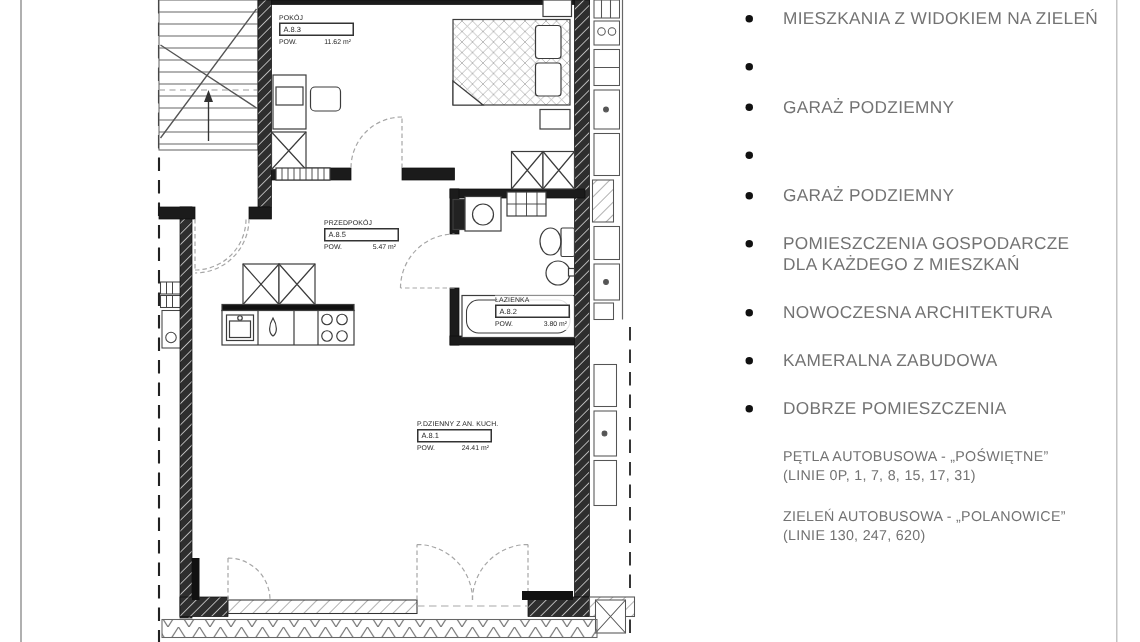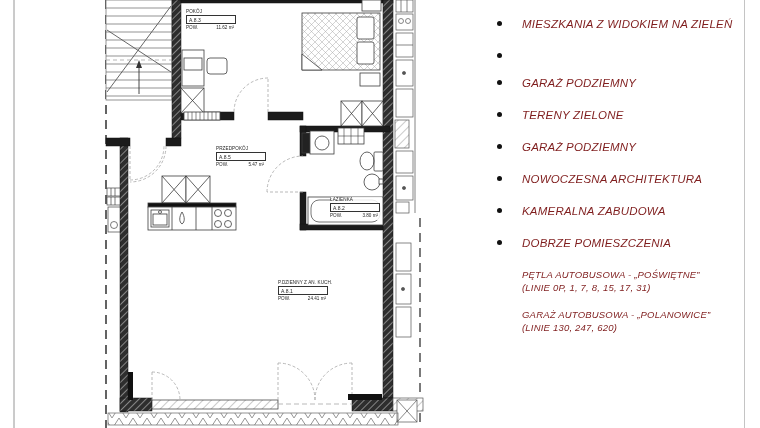--- a/index.html
+++ b/index.html
@@ -11,21 +11,21 @@
   }
   
   .plan{position:absolute;left:0;top:0;width:490px;height:428px;}
   .plan svg{position:absolute;left:0;top:0;}
   .room-label{position:absolute;color:#1f1f1f;font-size:5px;line-height:1.35;width:52px;}
   .room-label .rname{font-size:4.6px;letter-spacing:.1px;white-space:nowrap;}
   .room-label .rcode{border:.5px solid #333;background:#fff;padding:.5px 2px 0 2px;width:44px;font-size:5px;}
   .room-label .rarea{display:flex;justify-content:space-between;width:48px;font-size:4.6px;margin-top:1px;}
   .lbl-white{background:rgba(255,255,255,.85);}
   
-  .panel{position:absolute;left:490px;top:17px;width:256px;color:#7f1d1d;font-style:italic;}
+  .panel{position:absolute;left:490px;top:6px;width:256px;color:#737373;}
   .feature-row{display:flex;align-items:flex-start;padding-left:7px;margin-bottom:18px;}
   .bullet{flex:0 0 auto;width:5px;height:5px;border-radius:50%;background:#111;margin:4px 20px 0 0;}
   .feature-text{font-size:11.5px;line-height:14px;letter-spacing:.2px;white-space:nowrap;}
   .feature-text .l2{display:block;}
   .notes{margin-left:32px;margin-top:4px;}
   .note-block{margin-bottom:14px;}
   .note-l1,.note-l2{font-size:9.5px;line-height:13px;letter-spacing:.2px;white-space:nowrap;}
   .divider{position:absolute;left:744px;top:0;width:1px;height:428px;background:#c4c4c4;}
 </style>
 </head>
@@ -275,44 +275,47 @@
     </div>
   <div class="feature-row">
       <span class="bullet"></span>
     </div>
   <div class="feature-row">
       <span class="bullet"></span>
       <span class="feature-text">GARAŻ PODZIEMNY</span>
     </div>
   <div class="feature-row">
       <span class="bullet"></span>
-      <span class="feature-text">TERENY ZIELONE</span>
     </div>
   <div class="feature-row">
       <span class="bullet"></span>
       <span class="feature-text">GARAŻ PODZIEMNY</span>
+    </div>
+  <div class="feature-row">
+      <span class="bullet"></span>
+      <span class="feature-text"><span>POMIESZCZENIA GOSPODARCZE</span><span class="l2">DLA KAŻDEGO Z MIESZKAŃ</span></span>
     </div>
   <div class="feature-row">
       <span class="bullet"></span>
       <span class="feature-text">NOWOCZESNA ARCHITEKTURA</span>
     </div>
   <div class="feature-row">
       <span class="bullet"></span>
       <span class="feature-text">KAMERALNA ZABUDOWA</span>
     </div>
   <div class="feature-row">
       <span class="bullet"></span>
       <span class="feature-text">DOBRZE POMIESZCZENIA</span>
     </div>
 
   <div class="notes">
     <div class="note-block">
       <div class="note-l1">PĘTLA AUTOBUSOWA - „POŚWIĘTNE”</div>
       <div class="note-l2">(LINIE 0P, 1, 7, 8, 15, 17, 31)</div>
     </div>
     <div class="note-block">
-      <div class="note-l1">GARAŻ AUTOBUSOWA - „POLANOWICE”</div>
+      <div class="note-l1">ZIELEŃ AUTOBUSOWA - „POLANOWICE”</div>
       <div class="note-l2">(LINIE 130, 247, 620)</div>
     </div>
   </div>
 </div>
 
 <div class="divider"></div>
 
 </body></html>

